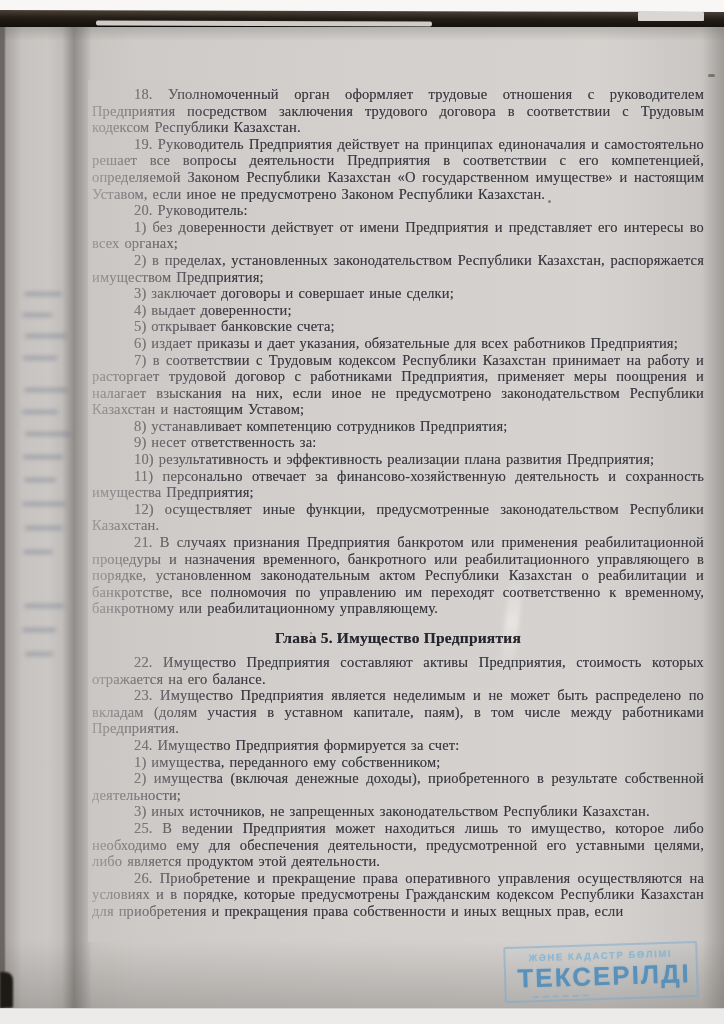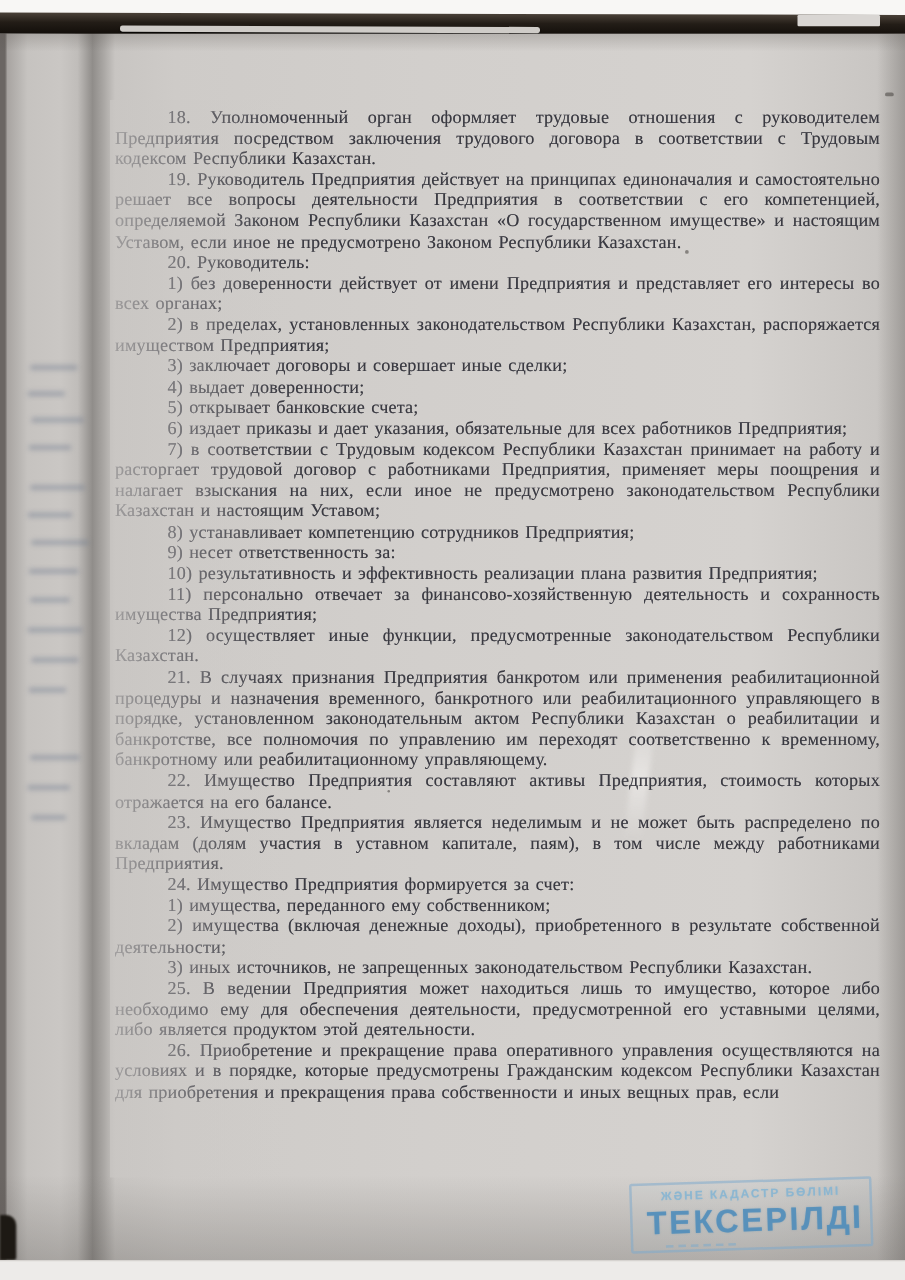--- a/index.html
+++ b/index.html
@@ -157,20 +157,21 @@
     <p>4) выдает доверенности;</p>
     <p>5) открывает банковские счета;</p>
     <p>6) издает приказы и дает указания, обязательные для всех работников Предприятия;</p>
     <p>7) в соответствии с Трудовым кодексом Республики Казахстан принимает на работу и расторгает трудовой договор с работниками Предприятия, применяет меры поощрения и налагает взыскания на них, если иное не предусмотрено законодательством Республики Казахстан и настоящим Уставом;</p>
     <p>8) устанавливает компетенцию сотрудников Предприятия;</p>
     <p>9) несет ответственность за:</p>
     <p>10) результативность и эффективность реализации плана развития Предприятия;</p>
     <p>11) персонально отвечает за финансово-хозяйственную деятельность и сохранность имущества Предприятия;</p>
     <p>12) осуществляет иные функции, предусмотренные законодательством Республики Казахстан.</p>
     <p>21. В случаях признания Предприятия банкротом или применения реабилитационной процедуры и назначения временного, банкротного или реабилитационного управляющего в порядке, установленном законодательным актом Республики Казахстан о реабилитации и банкротстве, все полномочия по управлению им переходят соответственно к временному, банкротному или реабилитационному управляющему.</p>
+    <h2>Глава 5. Имущество Предприятия</h2>
     <p>22. Имущество Предприятия составляют активы Предприятия, стоимость которых отражается на его балансе.</p>
     <p>23. Имущество Предприятия является неделимым и не может быть распределено по вкладам (долям участия в уставном капитале, паям), в том числе между работниками Предприятия.</p>
     <p>24. Имущество Предприятия формируется за счет:</p>
     <p>1) имущества, переданного ему собственником;</p>
     <p>2) имущества (включая денежные доходы), приобретенного в результате собственной деятельности;</p>
     <p>3) иных источников, не запрещенных законодательством Республики Казахстан.</p>
     <p>25. В ведении Предприятия может находиться лишь то имущество, которое либо необходимо ему для обеспечения деятельности, предусмотренной его уставными целями, либо является продуктом этой деятельности.</p>
     <p>26. Приобретение и прекращение права оперативного управления осуществляются на условиях и в порядке, которые предусмотрены Гражданским кодексом Республики Казахстан для приобретения и прекращения права собственности и иных вещных прав, если</p>
   </div>
 

